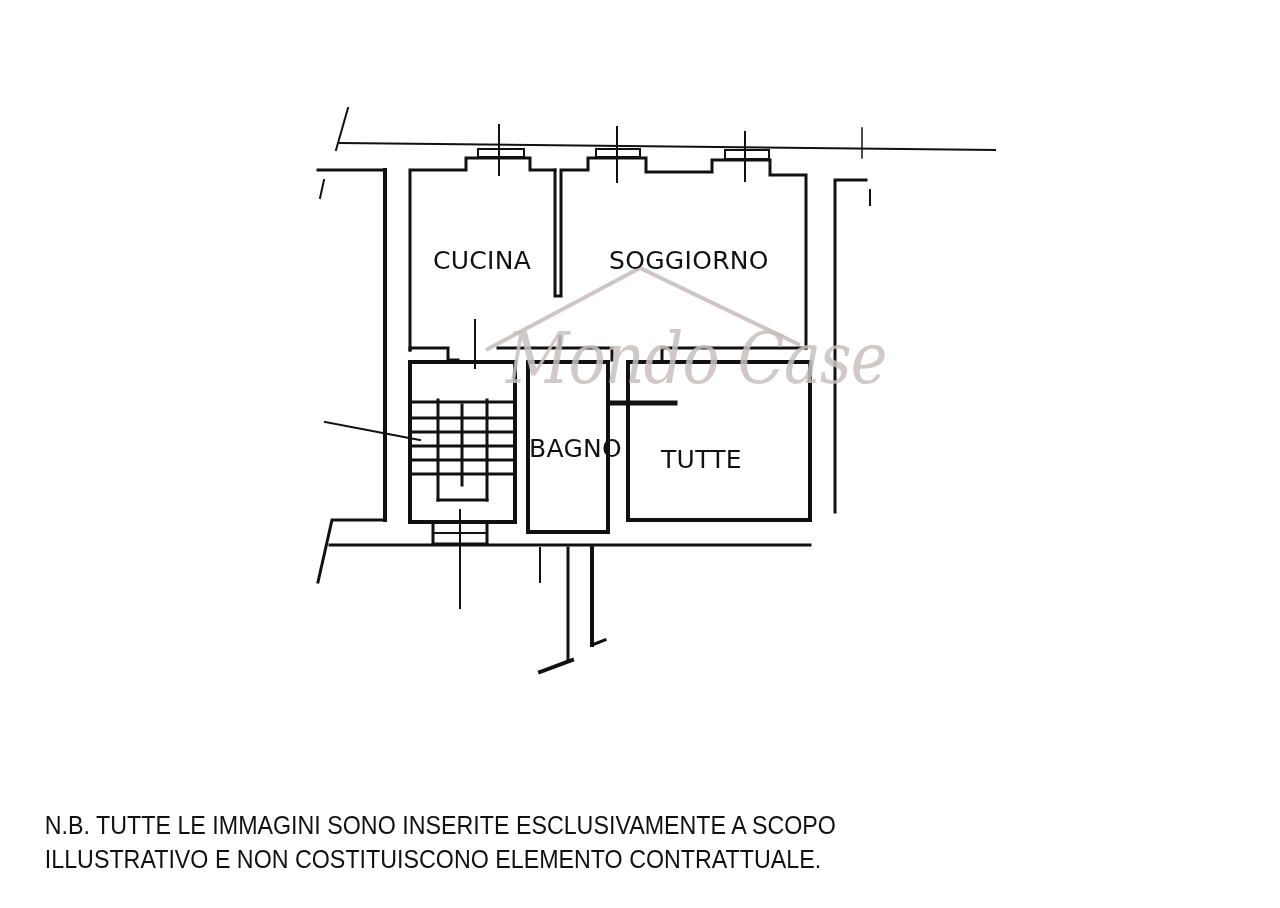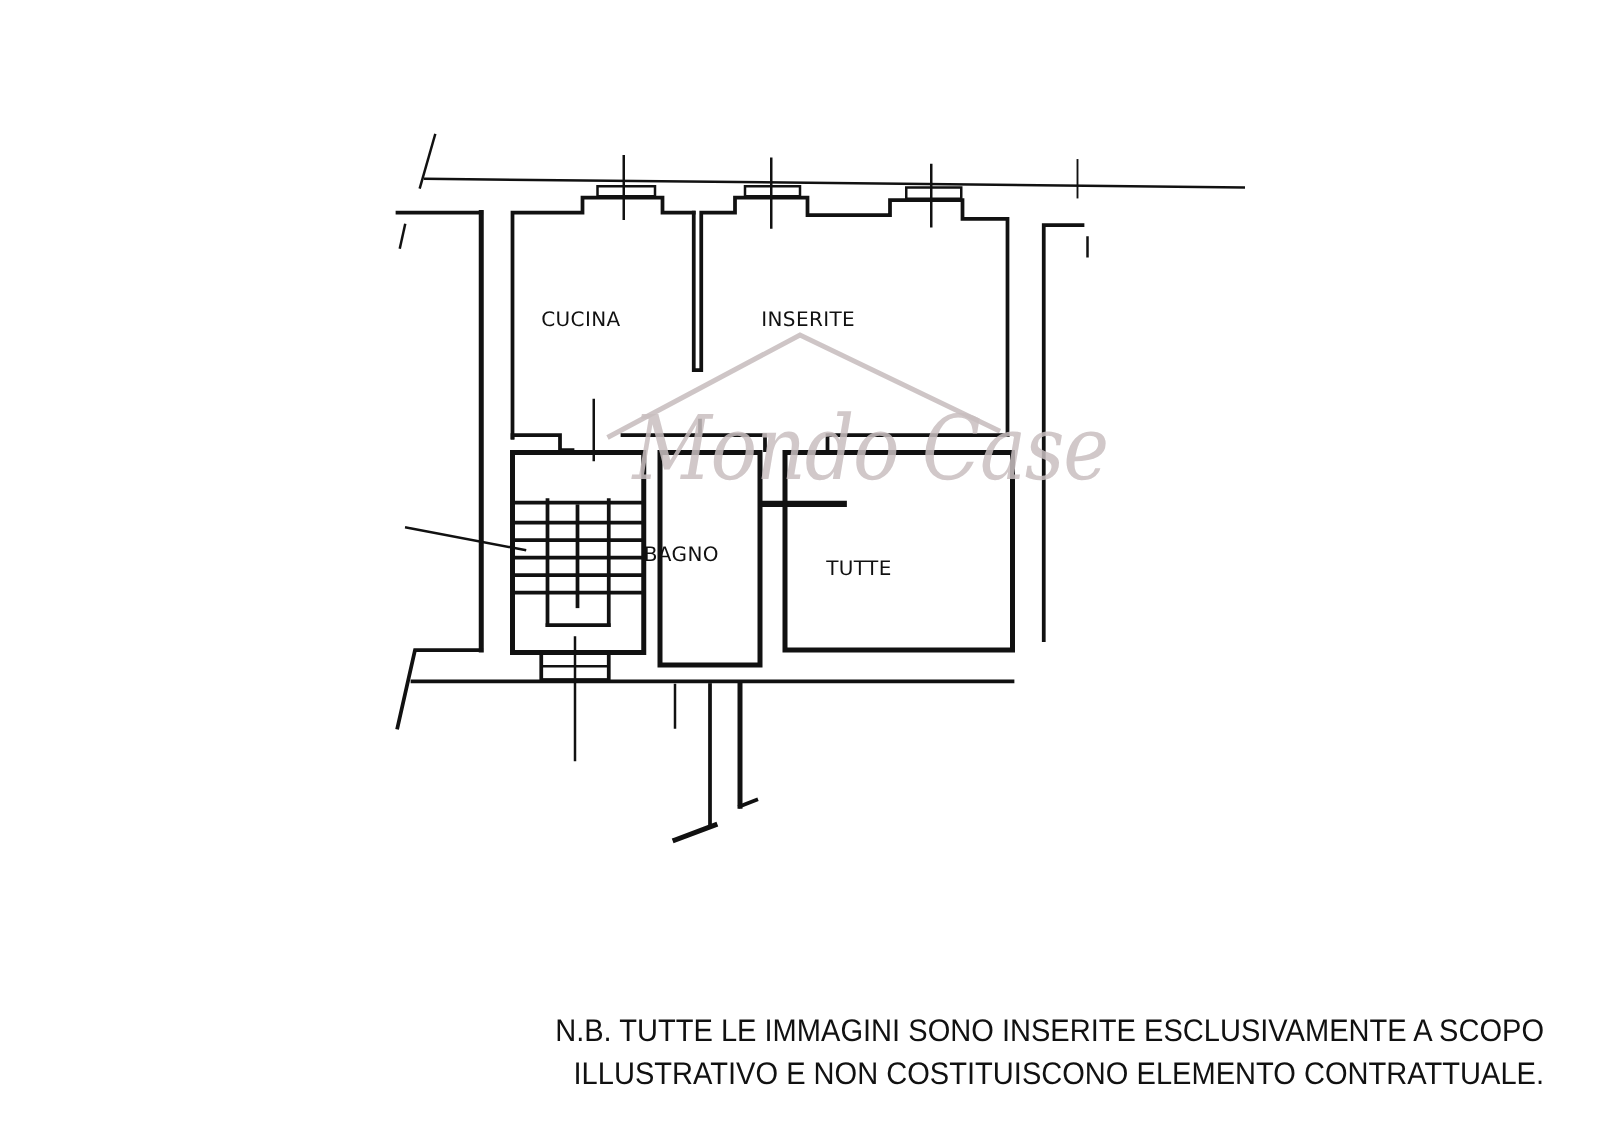--- a/index.html
+++ b/index.html
@@ -1,20 +1,20 @@
 <!DOCTYPE html>
 <html><head>
 <meta charset="utf-8">
 <style>
   html, body { margin:0; padding:0; background:#ffffff; }
   body { width:1280px; height:908px; position:relative; overflow:hidden; font-family:"DejaVu Sans", sans-serif; }
   #plan { position:absolute; left:0; top:0; width:1280px; height:908px; }
-  .room-label { position:absolute; font-family:"DejaVu Sans", sans-serif; font-size:16px; color:#111; letter-spacing:0.3px; white-space:nowrap; }
+  .room-label { position:absolute; font-family:"DejaVu Sans", sans-serif; font-size:25px; color:#111; letter-spacing:0.3px; white-space:nowrap; }
   .watermark { position:absolute; left:506px; top:322px; font-family:"DejaVu Serif", serif; font-style:italic; font-size:62px; color:#c9bfc0; opacity:0.85; white-space:nowrap; letter-spacing:-1px; transform:scaleY(1.15); pointer-events:none; }
-  .disclaimer { position:absolute; left:0; width:1280px; top:808px; text-align:right; font-family:"Liberation Sans", sans-serif; font-size:25px; line-height:34px; color:#111; }
+  .disclaimer { position:absolute; left:0; width:1280px; top:808px; text-align:left; font-family:"Liberation Sans", sans-serif; font-size:25px; line-height:34px; color:#111; }
   .disclaimer div { transform:scaleX(0.93); }
 </style>
 </head>
 <body>
 
 <svg id="plan" viewBox="0 0 1280 908" xmlns="http://www.w3.org/2000/svg">
   <g stroke="#c9bfc0" stroke-width="4" fill="none" opacity="0.9">
     <polyline points="486,350 640,268 800,345"></polyline>
   </g>
 
@@ -78,20 +78,20 @@
     <line x1="540" y1="672" x2="572" y2="660" stroke-width="4"></line>
     <line x1="592" y1="548" x2="592" y2="645" stroke-width="4"></line>
     <line x1="592" y1="645" x2="605" y2="640" stroke-width="3"></line>
     <line x1="540" y1="548" x2="540" y2="582" stroke-width="2"></line>
   </g>
 </svg>
 
 <div class="watermark">Mondo Case</div>
 
 <div class="room-label" style="left:433px; top:246px;">CUCINA</div>
-<div class="room-label" style="left:609px; top:246px;">INSERITE</div>
-<div class="room-label" style="left:515px; top:434px;">BAGNO</div>
+<div class="room-label" style="left:609px; top:246px;">SOGGIORNO</div>
+<div class="room-label" style="left:529px; top:434px;">BAGNO</div>
 <div class="room-label" style="left:661px; top:445px;">TUTTE</div>
 
 <div class="disclaimer">
   <div>N.B. TUTTE LE IMMAGINI SONO INSERITE ESCLUSIVAMENTE A SCOPO</div>
   <div>ILLUSTRATIVO E NON COSTITUISCONO ELEMENTO CONTRATTUALE.</div>
 </div>
 
 </body></html>

